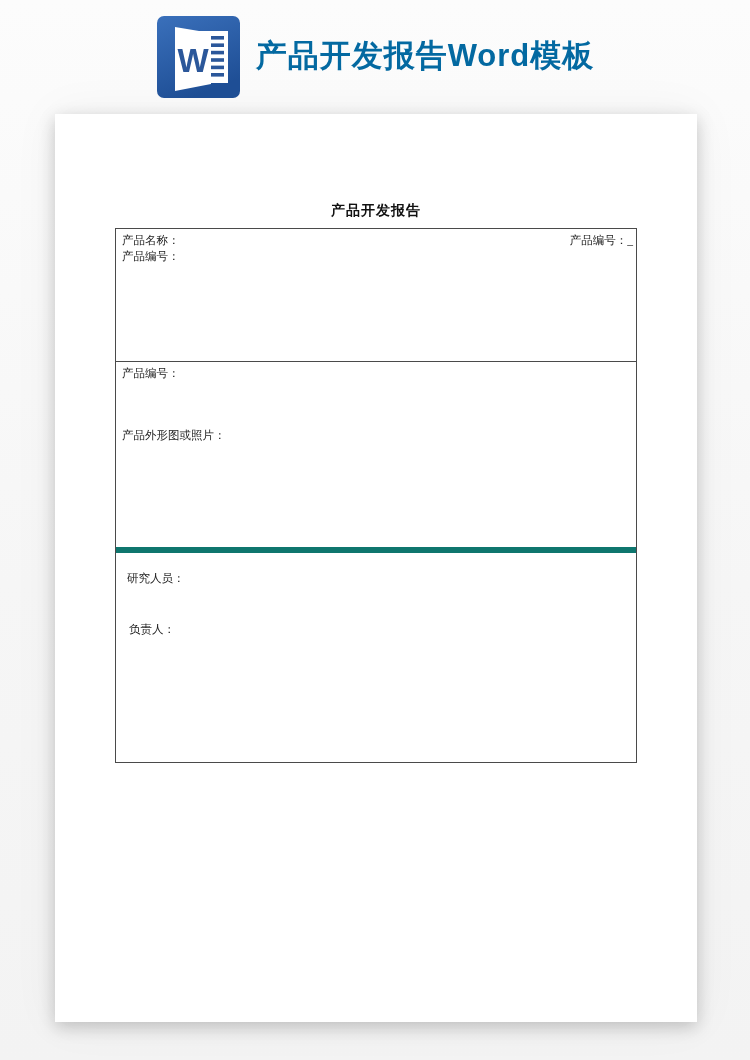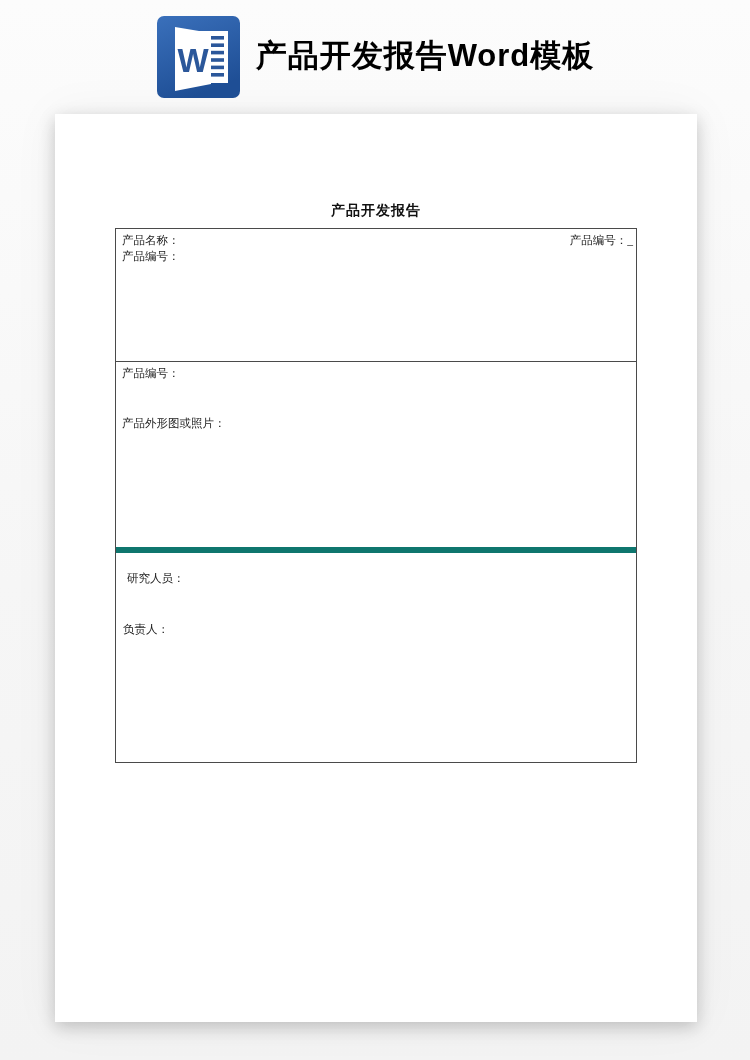--- a/index.html
+++ b/index.html
@@ -33,21 +33,21 @@
     margin-top: 2px;
   }
   .header-text {
     display: flex;
     flex-direction: column;
     align-items: center;
   }
   .header-title {
     font-size: 31px;
     font-weight: bold;
-    color: #000000;
+    color: #0369a1;
     line-height: 1.15;
     letter-spacing: 1px;
     white-space: nowrap;
   }
   .header-subtitle {
     margin-top: 4px;
     font-size: 15px;
     color: #4c4c4c;
     letter-spacing: 2.5px;
     font-family: "DejaVu Sans Mono", "DejaVu Sans", monospace;
@@ -109,28 +109,28 @@
   }
   .row1-line1 {
     display: flex;
     justify-content: space-between;
     align-items: baseline;
   }
   .code-group {
     white-space: nowrap;
   }
   .appearance-label {
-    margin-top: 34px;
+    margin-top: 46px;
   }
   .researchers-label {
     margin-left: 11px;
   }
   .leader-label {
     margin-top: 35px;
-    margin-left: 7px;
+    margin-left: 13px;
   }
 </style>
 </head>
 <body>
 
 <div class="site-header">
   <div class="logo-wrap">
     <svg width="85" height="84" viewBox="0 0 85 84" xmlns="http://www.w3.org/2000/svg">
       <defs>
         <linearGradient id="wordBg" x1="0" y1="0" x2="0.4" y2="1">

